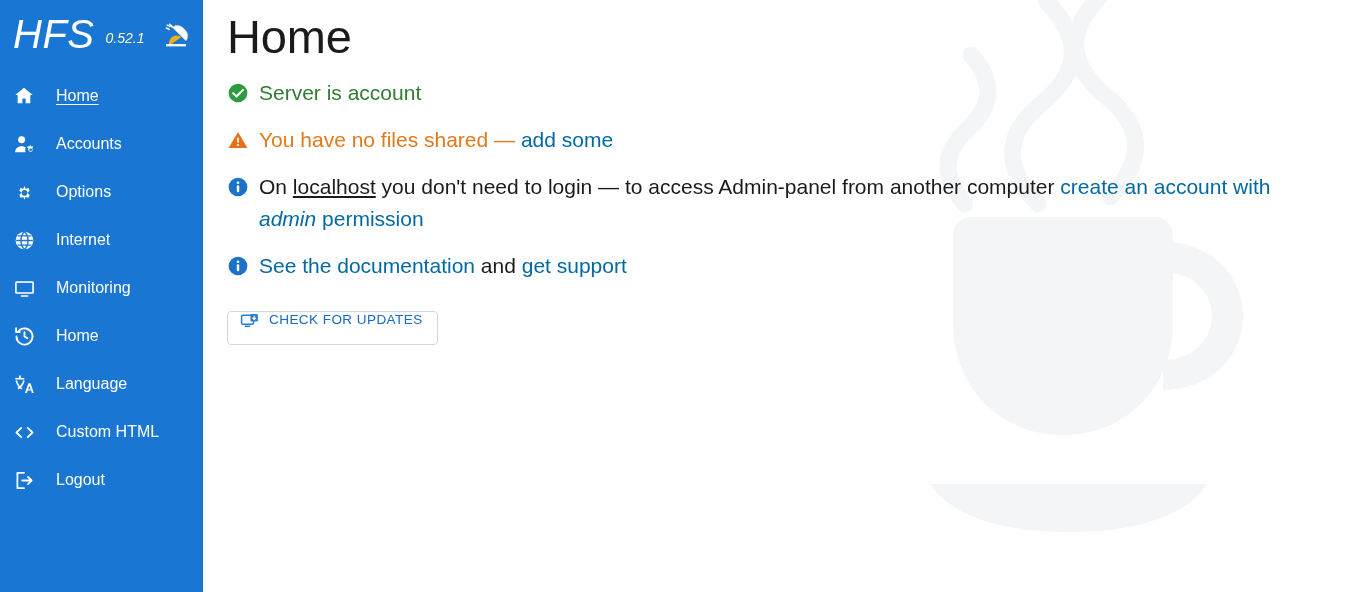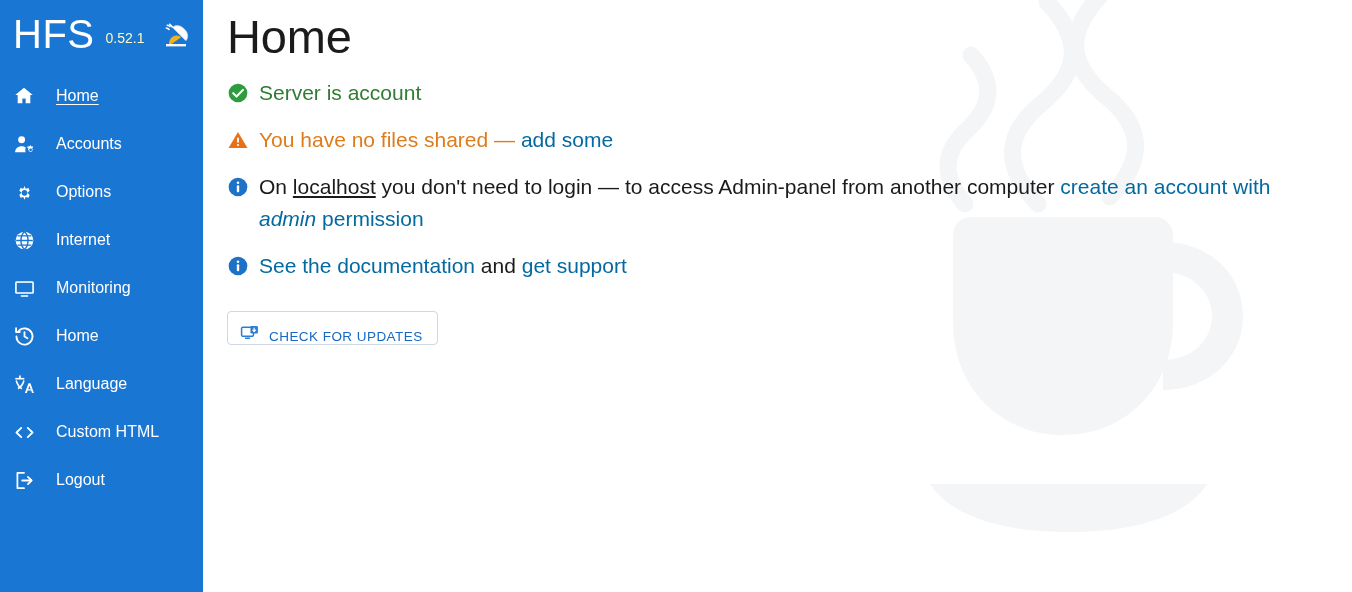--- a/index.html
+++ b/index.html
@@ -17,20 +17,21 @@
     width: 203px; height: 592px;
     background: #1976d2;
     flex: 0 0 203px;
     overflow: hidden;
   }
   .brand {
     height: 68px;
     display: flex;
     align-items: center;
     padding-left: 13px;
+    font-style: italic;
   }
   .brand-name {
     color: #ffffff;
     font-size: 40px;
     font-weight: 300;
     letter-spacing: 0.5px;
     line-height: 1;
   }
   .brand-version {
     color: #fef9c3;
@@ -127,21 +128,21 @@
     cursor: pointer;
     text-align: center;
   }
   .underl { text-decoration: underline; text-underline-offset: 2px; margin-top: 25px; }
   .ital { font-style: italic; }
 
   
   .btn-updates {
     margin-top: 14px;
     display: inline-flex;
-    align-items: flex-end;
+    align-items: flex-start;
     height: 34px;
     padding: 0 14px 0 11px;
     border: 1px solid #cfd8e3;
     border-radius: 4px;
     background: #ffffff;
     cursor: pointer;
     color: #1668c4;
   }
   .btn-updates .b-icon {
     width: 20px; height: 20px;

